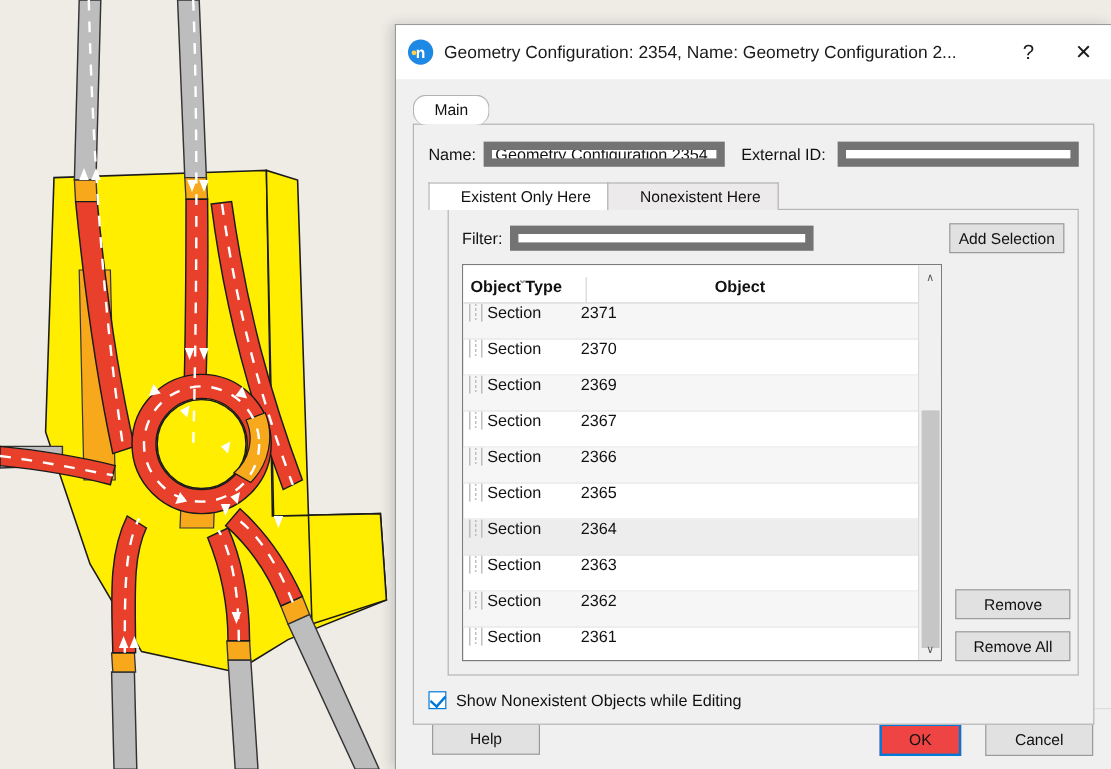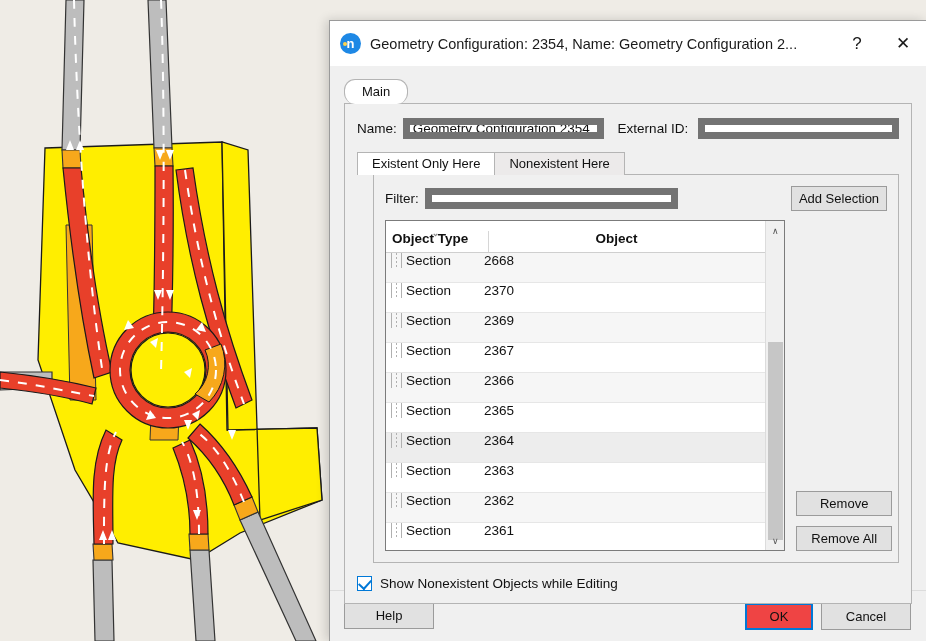--- a/index.html
+++ b/index.html
@@ -62,21 +62,21 @@
     border:7px solid #737373;background:#fff;height:21px;line-height:21px;
     font-family:"Liberation Sans", sans-serif;font-size:13.5px;color:#111;
     padding:0 3px;box-sizing:border-box;outline:none;
   }
   #name-input{width:211px;}
   #extid-input{width:211px;margin-left:4px;}
 
   
   .inner-tabstrip{display:flex;align-items:flex-end;height:24px;position:relative;z-index:2;}
   .itab{
-    border:1px solid #b4b4b4;border-bottom:none;padding:3px 14px 4px 14px;
+    border:1px solid #b4b4b4;border-bottom:none;padding:3px 14px 4px 26px;
     font-size:13px;background:#eceaea;color:#111;cursor:default;margin-right:-1px;line-height:15px;
   }
   .itab.active{background:#fff;}
   .inner-panel{
     border:1px solid #b4b4b4;background:#f0f0f0;margin-top:-1px;
     padding:11px 11px 11px 11px;box-sizing:border-box;margin-left:16px;
   }
 
   .filter-row{display:flex;align-items:center;margin-bottom:9px;}
   .filter-row .lbl{margin-right:6px;}
@@ -155,27 +155,27 @@
     position:relative;flex:none;margin-right:8px;cursor:default;box-sizing:border-box;
   }
   .checkbox .tick{
     position:absolute;left:3px;top:0px;width:6px;height:10px;
     border:solid #0078d7;border-width:0 2px 2px 0;transform:rotate(42deg);
   }
   .check-label{font-size:13.5px;color:#111;}
 
   
   .footer{
-    position:absolute;left:0;right:0;bottom:0;height:51px;
+    position:absolute;left:16px;right:0;bottom:0;height:51px;
     background:#f0f0f0;border-top:1px solid #dcdcdc;
     display:flex;align-items:center;padding:0 15px 0 14px;box-sizing:border-box;
   }
   #help-btn{width:90px;height:26px;line-height:24px;}
   #ok-btn{width:68px;height:27px;line-height:23px;border:2px solid #0078d7;background:#ef4444;margin-left:18px;}
-  #cancel-btn{width:90px;height:27px;line-height:25px;margin-left:8px;}
+  #cancel-btn{width:90px;height:27px;line-height:25px;margin-left:20px;}
 </style>
 </head>
 <body>
 
 <div id="canvas">
   <svg width="926" height="641" viewBox="0 0 926 641">
     <rect x="0" y="0" width="926" height="641" fill="#efece6"></rect>
 
     <g>
       <path d="M45,148 L222,142 L227,430 L317,428 L322,500 L240,533 L196,560 L118,543 L75,470 L38,360 Z" fill="#ffee00" stroke="#1a1a1a" stroke-width="1.3"></path>
@@ -308,21 +308,21 @@
               </div>
             </div>
             <div class="tbody" id="tbody">
                 <div class="trow alt">
                   <span class="handle">
                     <span class="bar"></span>
                     <span class="dots"></span>
                     <span class="bar"></span>
                   </span>
                   <span class="cell-type">Section</span>
-                  <span class="cell-obj">2668</span>
+                  <span class="cell-obj">2371</span>
                 </div>
                 <div class="trow">
                   <span class="handle">
                     <span class="bar"></span>
                     <span class="dots"></span>
                     <span class="bar"></span>
                   </span>
                   <span class="cell-type">Section</span>
                   <span class="cell-obj">2370</span>
                 </div>

